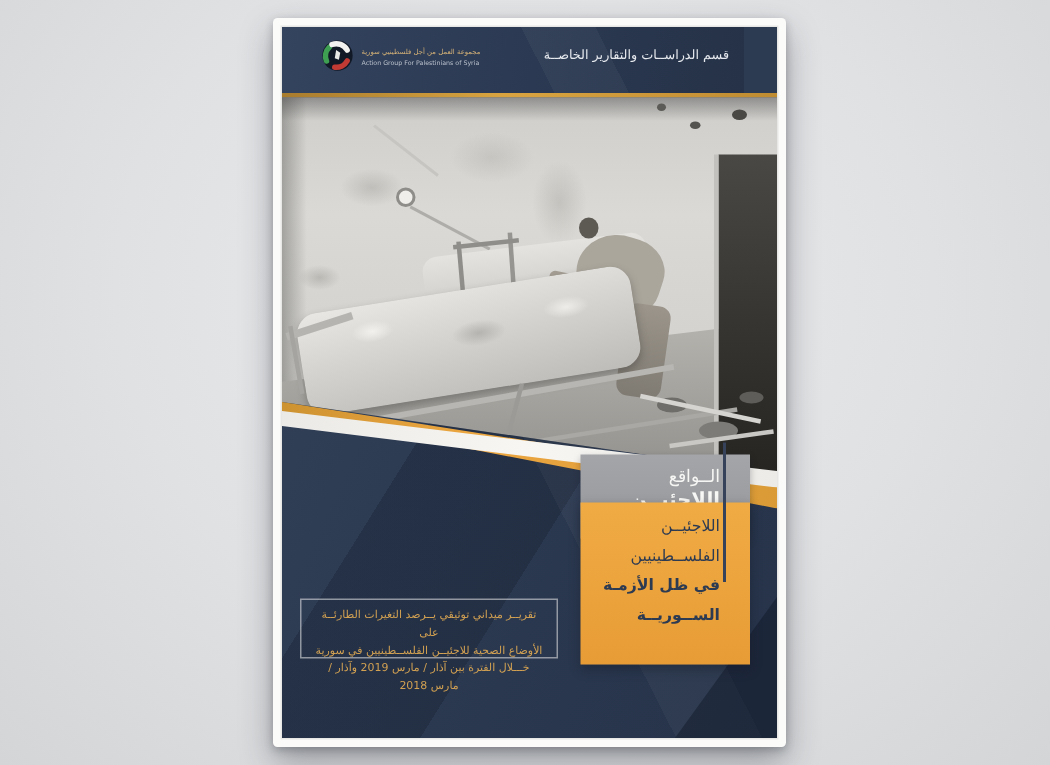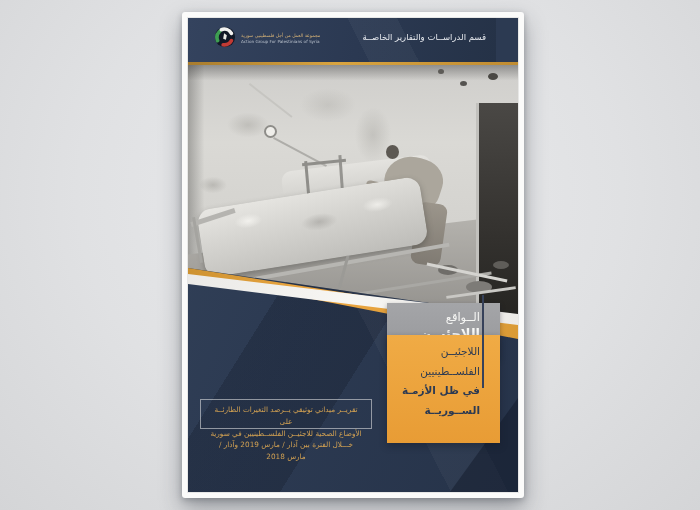--- a/index.html
+++ b/index.html
@@ -128,21 +128,21 @@
     box-shadow:0 3px 7px rgba(20,25,38,.4);
     direction:rtl;text-align:right;box-sizing:border-box;padding:7px 20px 0 8px;
     color:#2c3a52;font-size:10.5px;line-height:19.5px;}
   .gold-box .bold{font-weight:bold;}
   .v-line{left:294px;top:277px;width:2px;height:93px;background:#36415a;}
 
   
   .author{right:190px;top:336px;width:110px;direction:rtl;text-align:left;}
   .author .lbl{font-size:7.5px;color:#c6bfae;letter-spacing:.3px;}
   .author .nm{font-size:8.5px;font-weight:bold;color:#d9af5e;margin-top:2px;}
-  .desc-box{left:12px;top:381px;width:172px;height:30px;box-sizing:border-box;
+  .desc-box{left:12px;top:381px;width:172px;height:40px;box-sizing:border-box;
     border:1px solid rgba(235,235,235,.55);padding:4px 8px;
     direction:rtl;text-align:center;font-size:7.3px;line-height:1.62;color:#d2a152;}
 </style>
 </head>
 <body>
 
 <div class="abs cover-frame">
   <div class="content">
 
     <div class="abs hdr">

